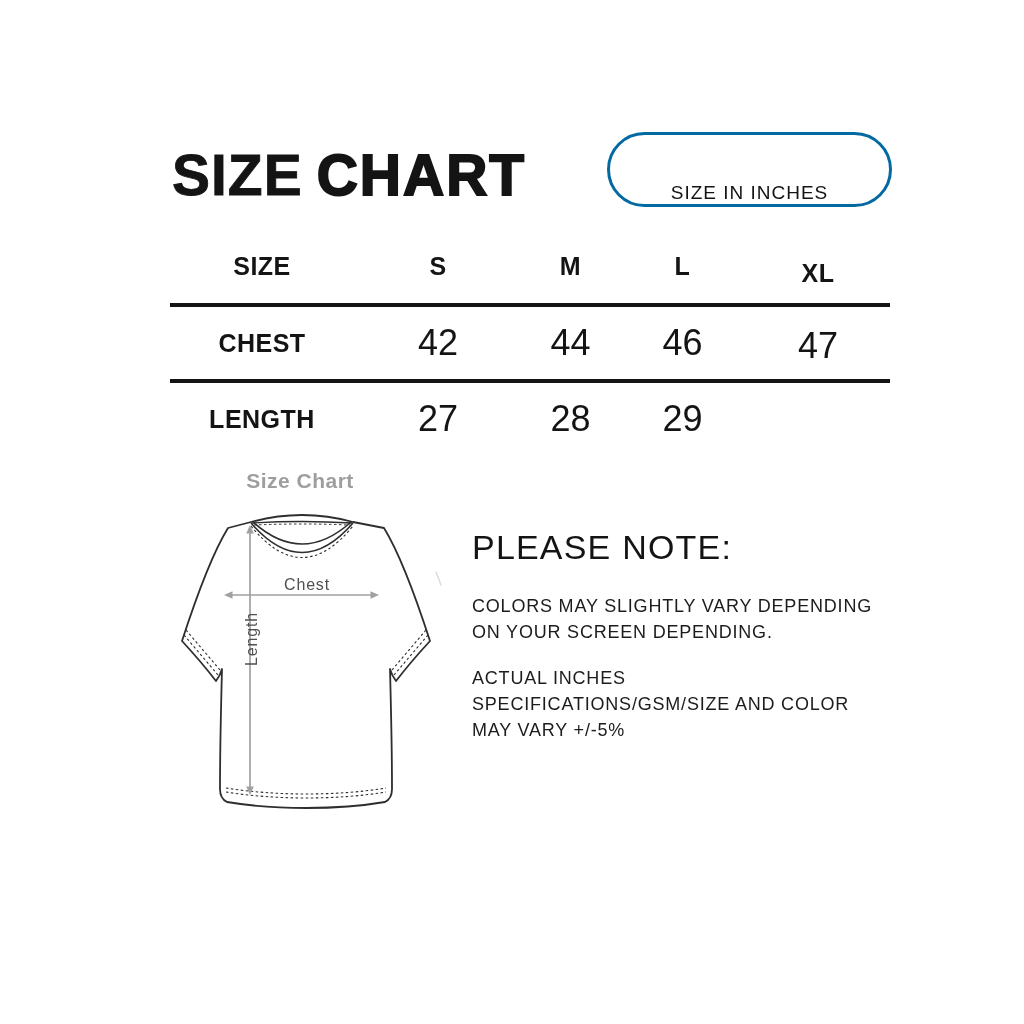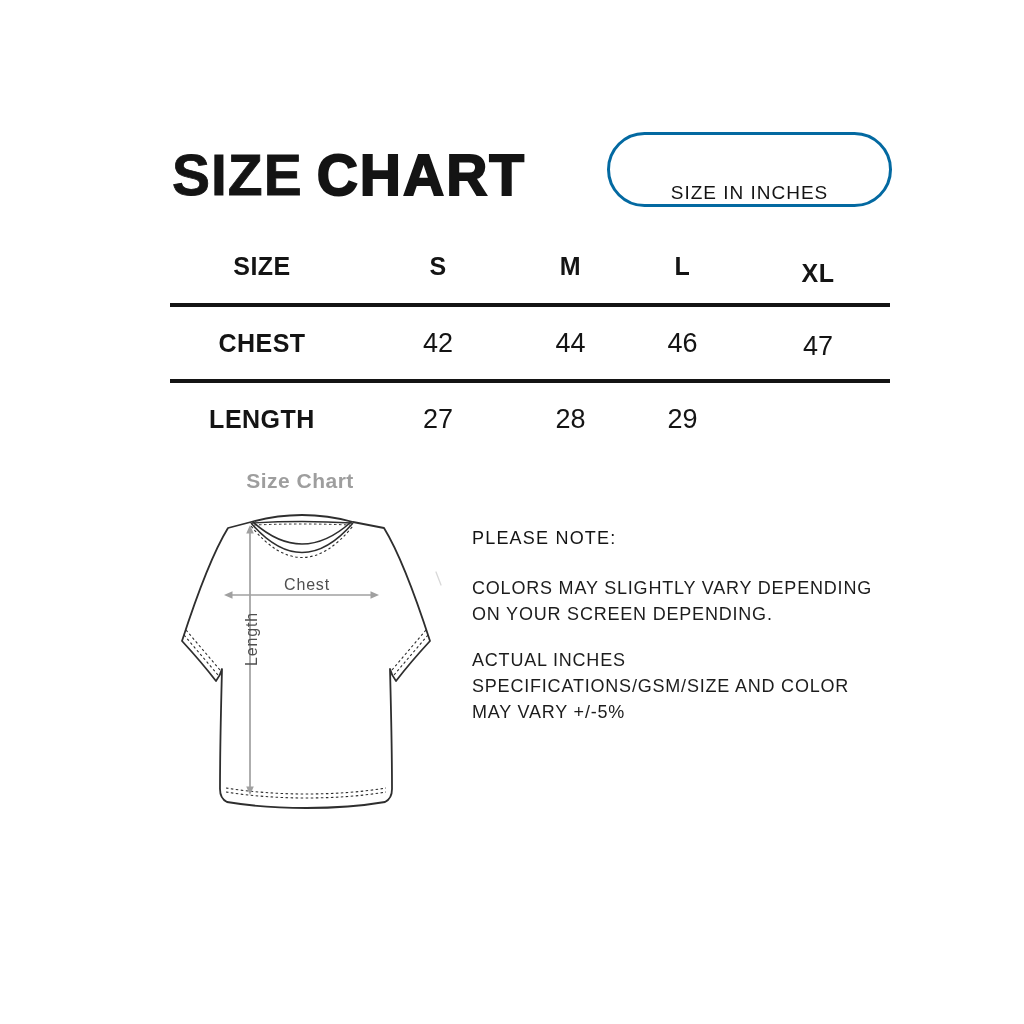--- a/index.html
+++ b/index.html
@@ -66,21 +66,21 @@
   .trow {
     display: grid;
     grid-template-columns: 184px 168px 97px 127px 144px;
     align-items: center;
   }
   .trow.head { height: 73px; }
   .trow.body { height: 72px; }
   .cell { text-align: center; }
   .cell.hdr { font-weight: 700; font-size: 25px; letter-spacing: 0.5px; }
   .cell.lbl { font-weight: 700; font-size: 25px; letter-spacing: 0.5px; }
-  .cell.val { font-weight: 400; font-size: 27px; }
+  .cell.val { font-weight: 400; font-size: 36px; }
   .cell.shift-lg { transform: translateY(7px); }
   .cell.shift-sm { transform: translateY(3px); }
   .divider { height: 4px; background: #141414; }
 
   
   .illus-caption {
     position: absolute;
     left: 150px;
     top: 469px;
     width: 300px;
@@ -100,21 +100,21 @@
 
   
   .note {
     position: absolute;
     left: 472px;
     top: 528px;
     width: 430px;
     color: #1c1c1c;
   }
   .note-heading {
-    font-size: 18px;
+    font-size: 34px;
     font-weight: 500;
     letter-spacing: 1.2px;
     color: #141414;
   }
   .note-para {
     font-size: 18px;
     font-weight: 400;
     letter-spacing: 0.8px;
     line-height: 26px;
   }

